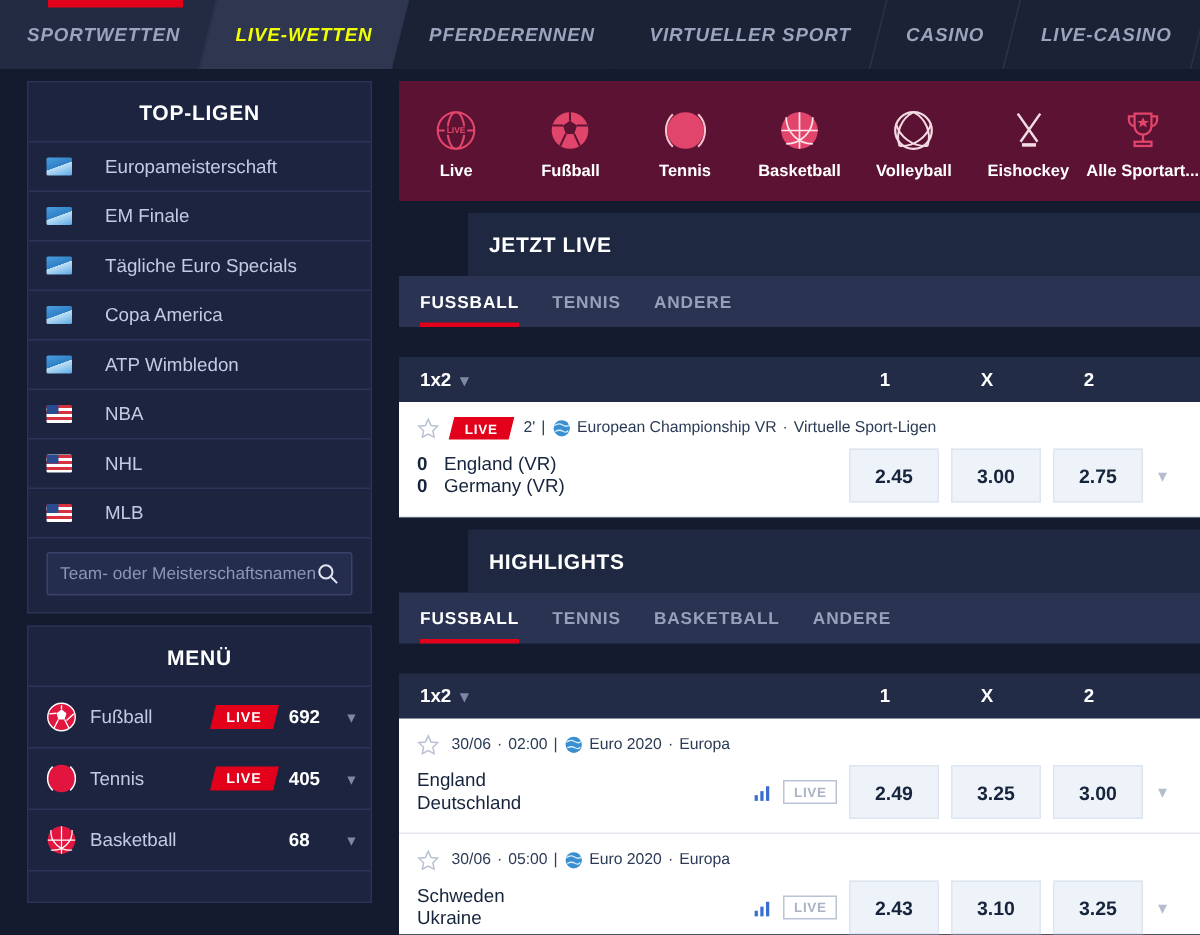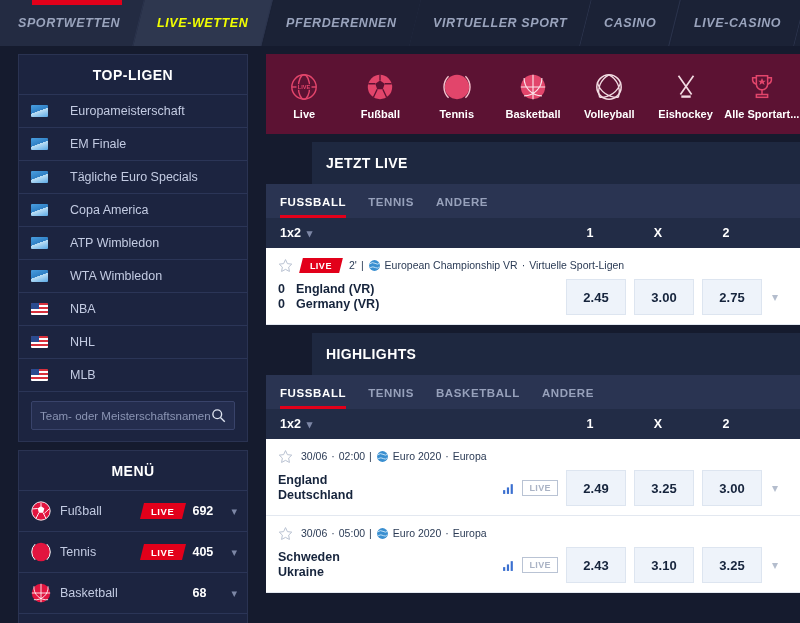--- a/index.html
+++ b/index.html
@@ -105,21 +105,21 @@
     background: #2a3452; display: flex; align-items: flex-end; gap: 22px;
     padding: 10px 14px 0; height: 34px;
   }
   .sec-tab {
     font-size: 11.5px; font-weight: bold; letter-spacing: .6px; color: #97a1bb;
     padding-bottom: 7px; border-bottom: 3px solid transparent;
   }
   .sec-tab.active { color: #fff; border-bottom-color: #e2001a; }
   .col-head {
     background: #222c46; display: flex; align-items: center;
-    padding: 8px 14px; color: #fff; font-size: 12.5px; font-weight: bold;
+    padding: 8px 14px; color: #fff; font-size: 12.5px; font-weight: bold; margin-top: 20px;
   }
   .col-head .m1x2 { flex: 1; display: flex; align-items: center; gap: 6px; }
   .col-cell { width: 68px; text-align: center; }
   .col-head .spacer { width: 26px; }
 
   .match {
     background: #fff; border-bottom: 1px solid #e3e8f0; padding: 8px 12px 9px;
   }
   .match-top { display: flex; align-items: center; gap: 8px; height: 18px; }
   .star { width: 15px; height: 15px; flex: 0 0 15px; }
@@ -127,21 +127,21 @@
     background: #e2001a; color: #fff; font-size: 9px; font-weight: bold;
     padding: 2.5px 9px; transform: skewX(-14deg); letter-spacing: .5px;
   }
   .live-badge-red span { display: block; transform: skewX(14deg); }
   .meta { font-size: 10.5px; color: #2b3b55; display: flex; align-items: center; gap: 4px; }
   .meta .globe { width: 13px; height: 13px; }
   .match-body { display: flex; align-items: center; margin-top: 5px; }
   .scores { display: flex; flex-direction: column; font-size: 12.5px;
             color: #16243c; font-weight: bold; margin-right: 11px; line-height: 15px; }
   .teams { display: flex; flex-direction: column; font-size: 12.5px;
-           color: #16243c; font-weight: bold; line-height: 15px; flex: 1; }
+           color: #16243c; font-weight: normal; line-height: 15px; flex: 1; }
   .stat-ico { width: 13px; height: 13px; margin-right: 7px; }
   .live-badge-out {
     border: 1px solid #b9c3d4; color: #aab3c5; font-size: 9px; font-weight: bold;
     padding: 2px 6px; margin-right: 8px; letter-spacing: .4px;
   }
   .odds { display: flex; gap: 8px; }
   .odd {
     width: 60px; height: 36px; background: #eef3fa; border: 1px solid #dde5f0;
     display: flex; align-items: center; justify-content: center;
     font-size: 13px; font-weight: bold; color: #16243c;
@@ -198,24 +198,20 @@
           <span class="flag eu"></span>
           <span>Tägliche Euro Specials</span>
         </div>
         <div class="side-item">
           <span class="flag eu"></span>
           <span>Copa America</span>
         </div>
         <div class="side-item">
           <span class="flag eu"></span>
           <span>ATP Wimbledon</span>
-        </div>
-        <div class="side-item">
-          <span class="flag eu"></span>
-          <span>WTA Wimbledon</span>
         </div>
         <div class="side-item">
           <span class="flag us"></span>
           <span>NBA</span>
         </div>
         <div class="side-item">
           <span class="flag us"></span>
           <span>NHL</span>
         </div>
         <div class="side-item">

